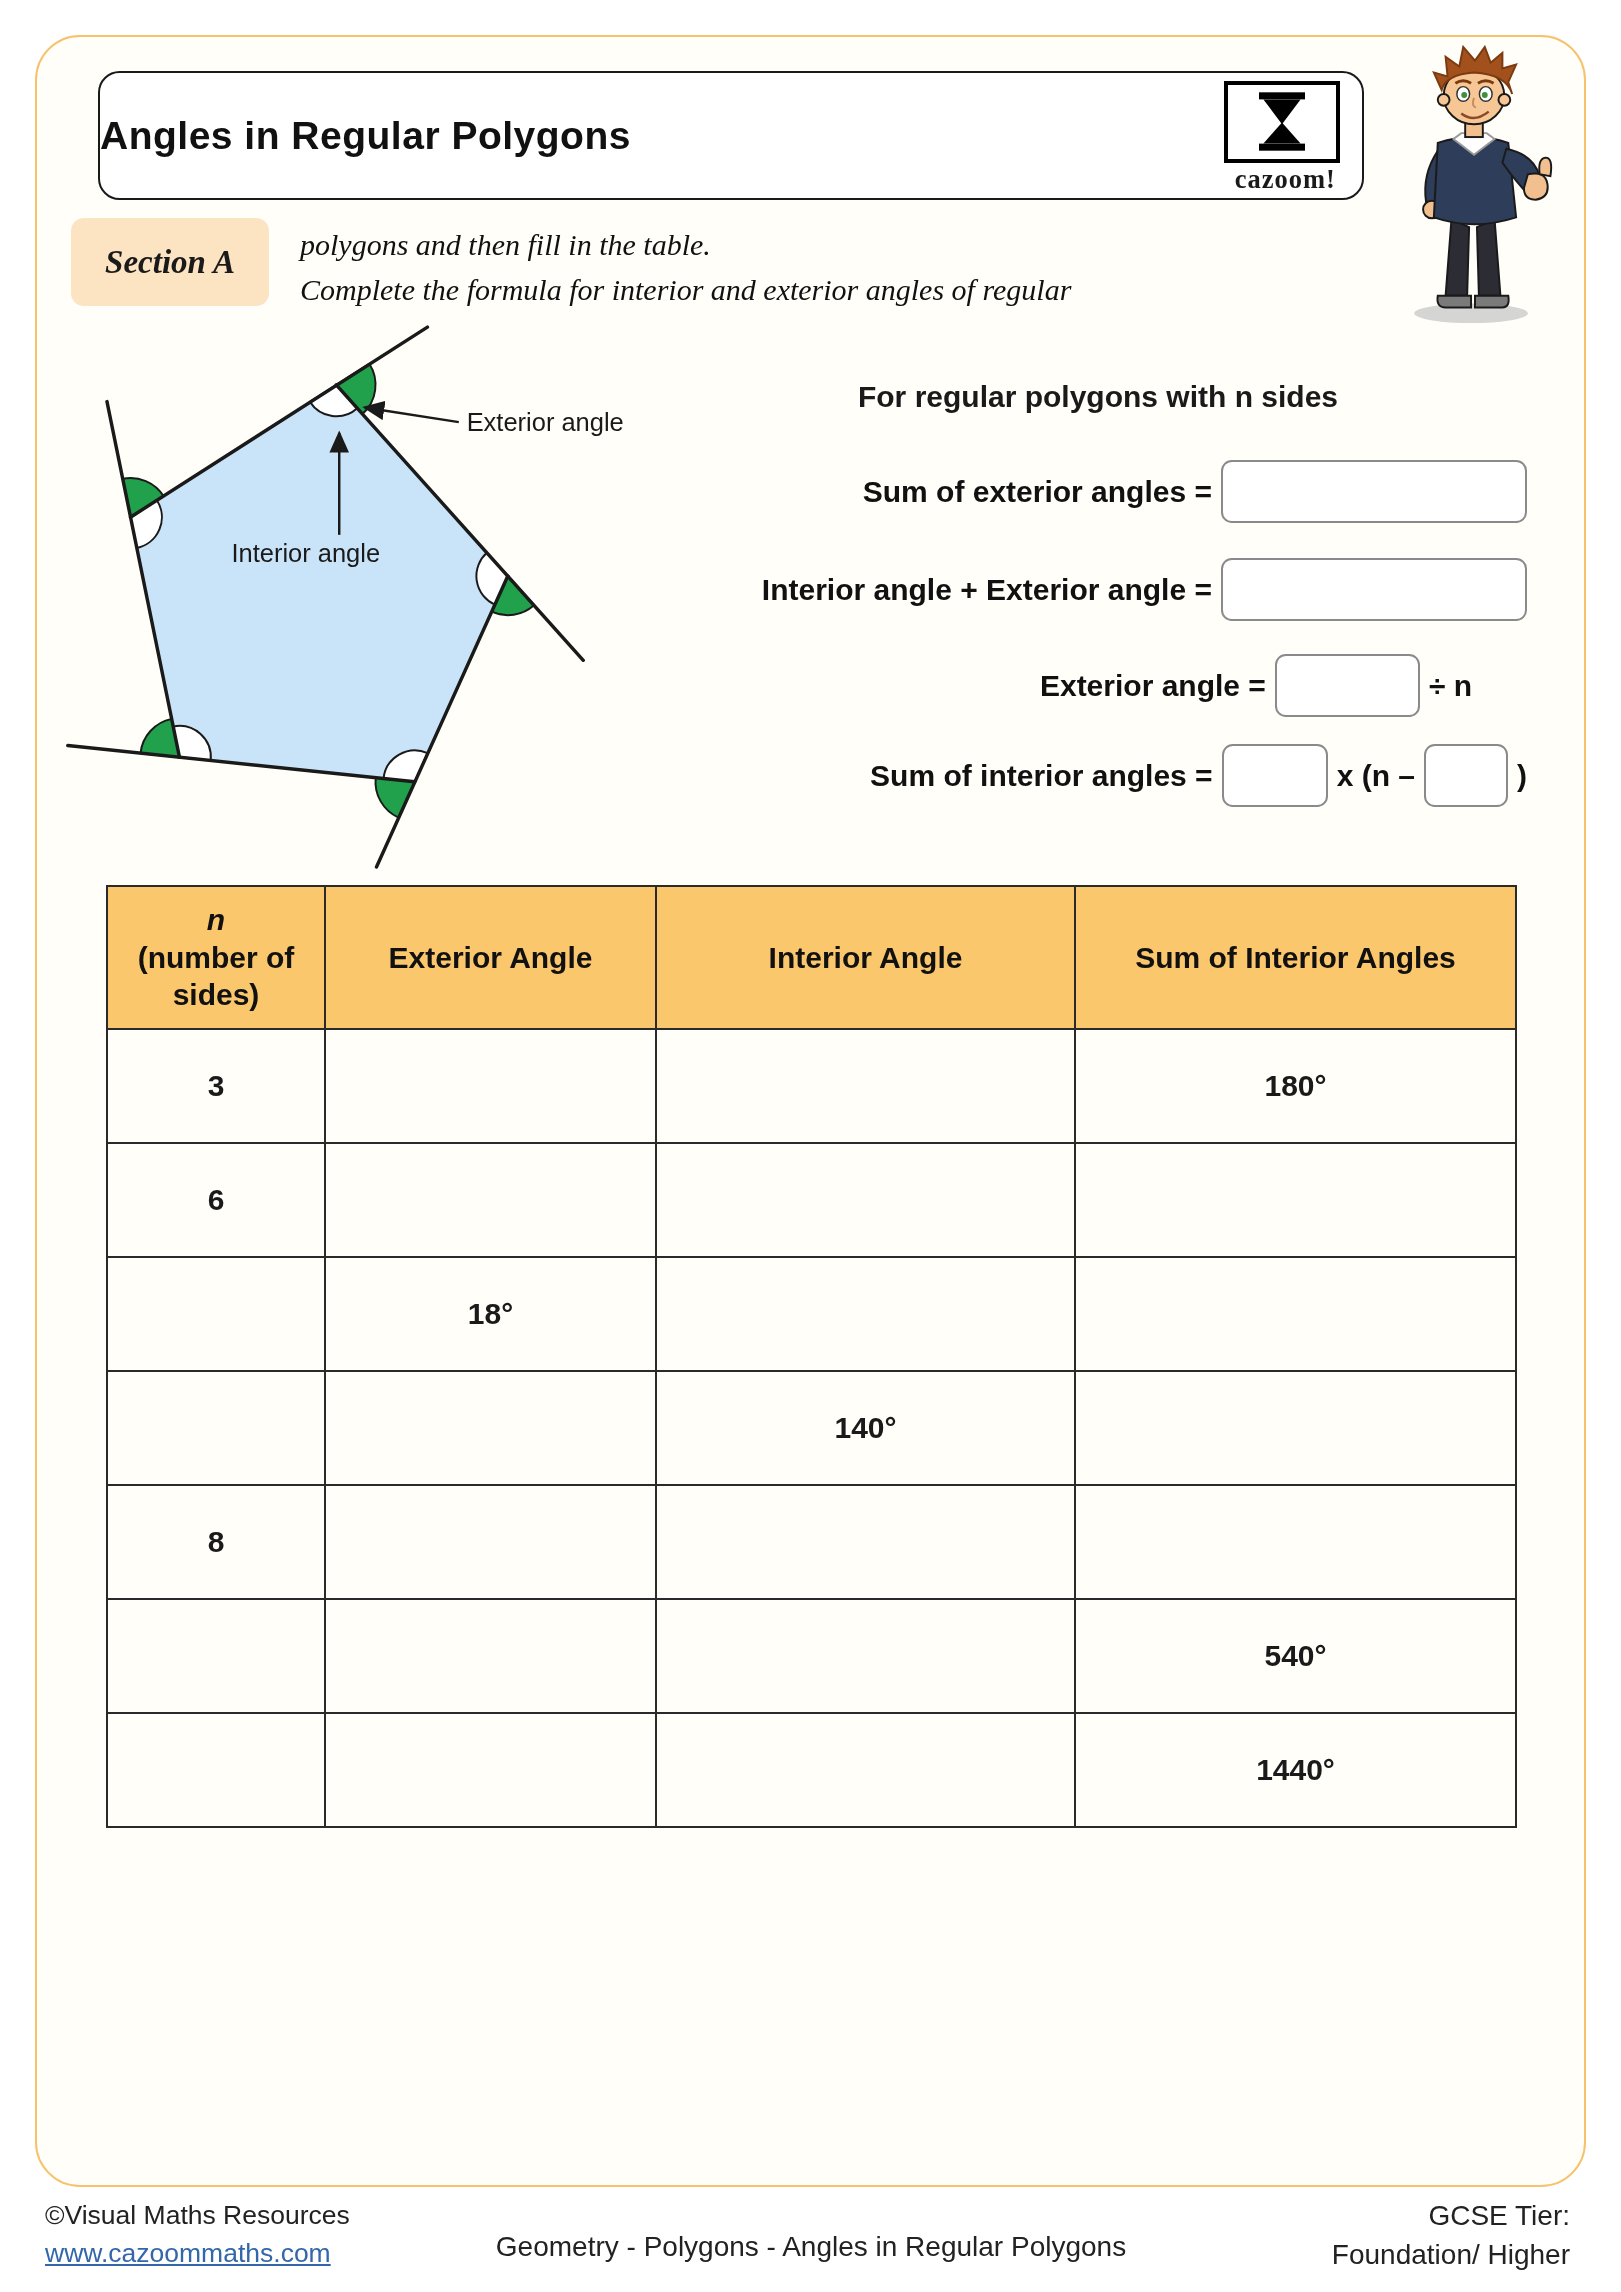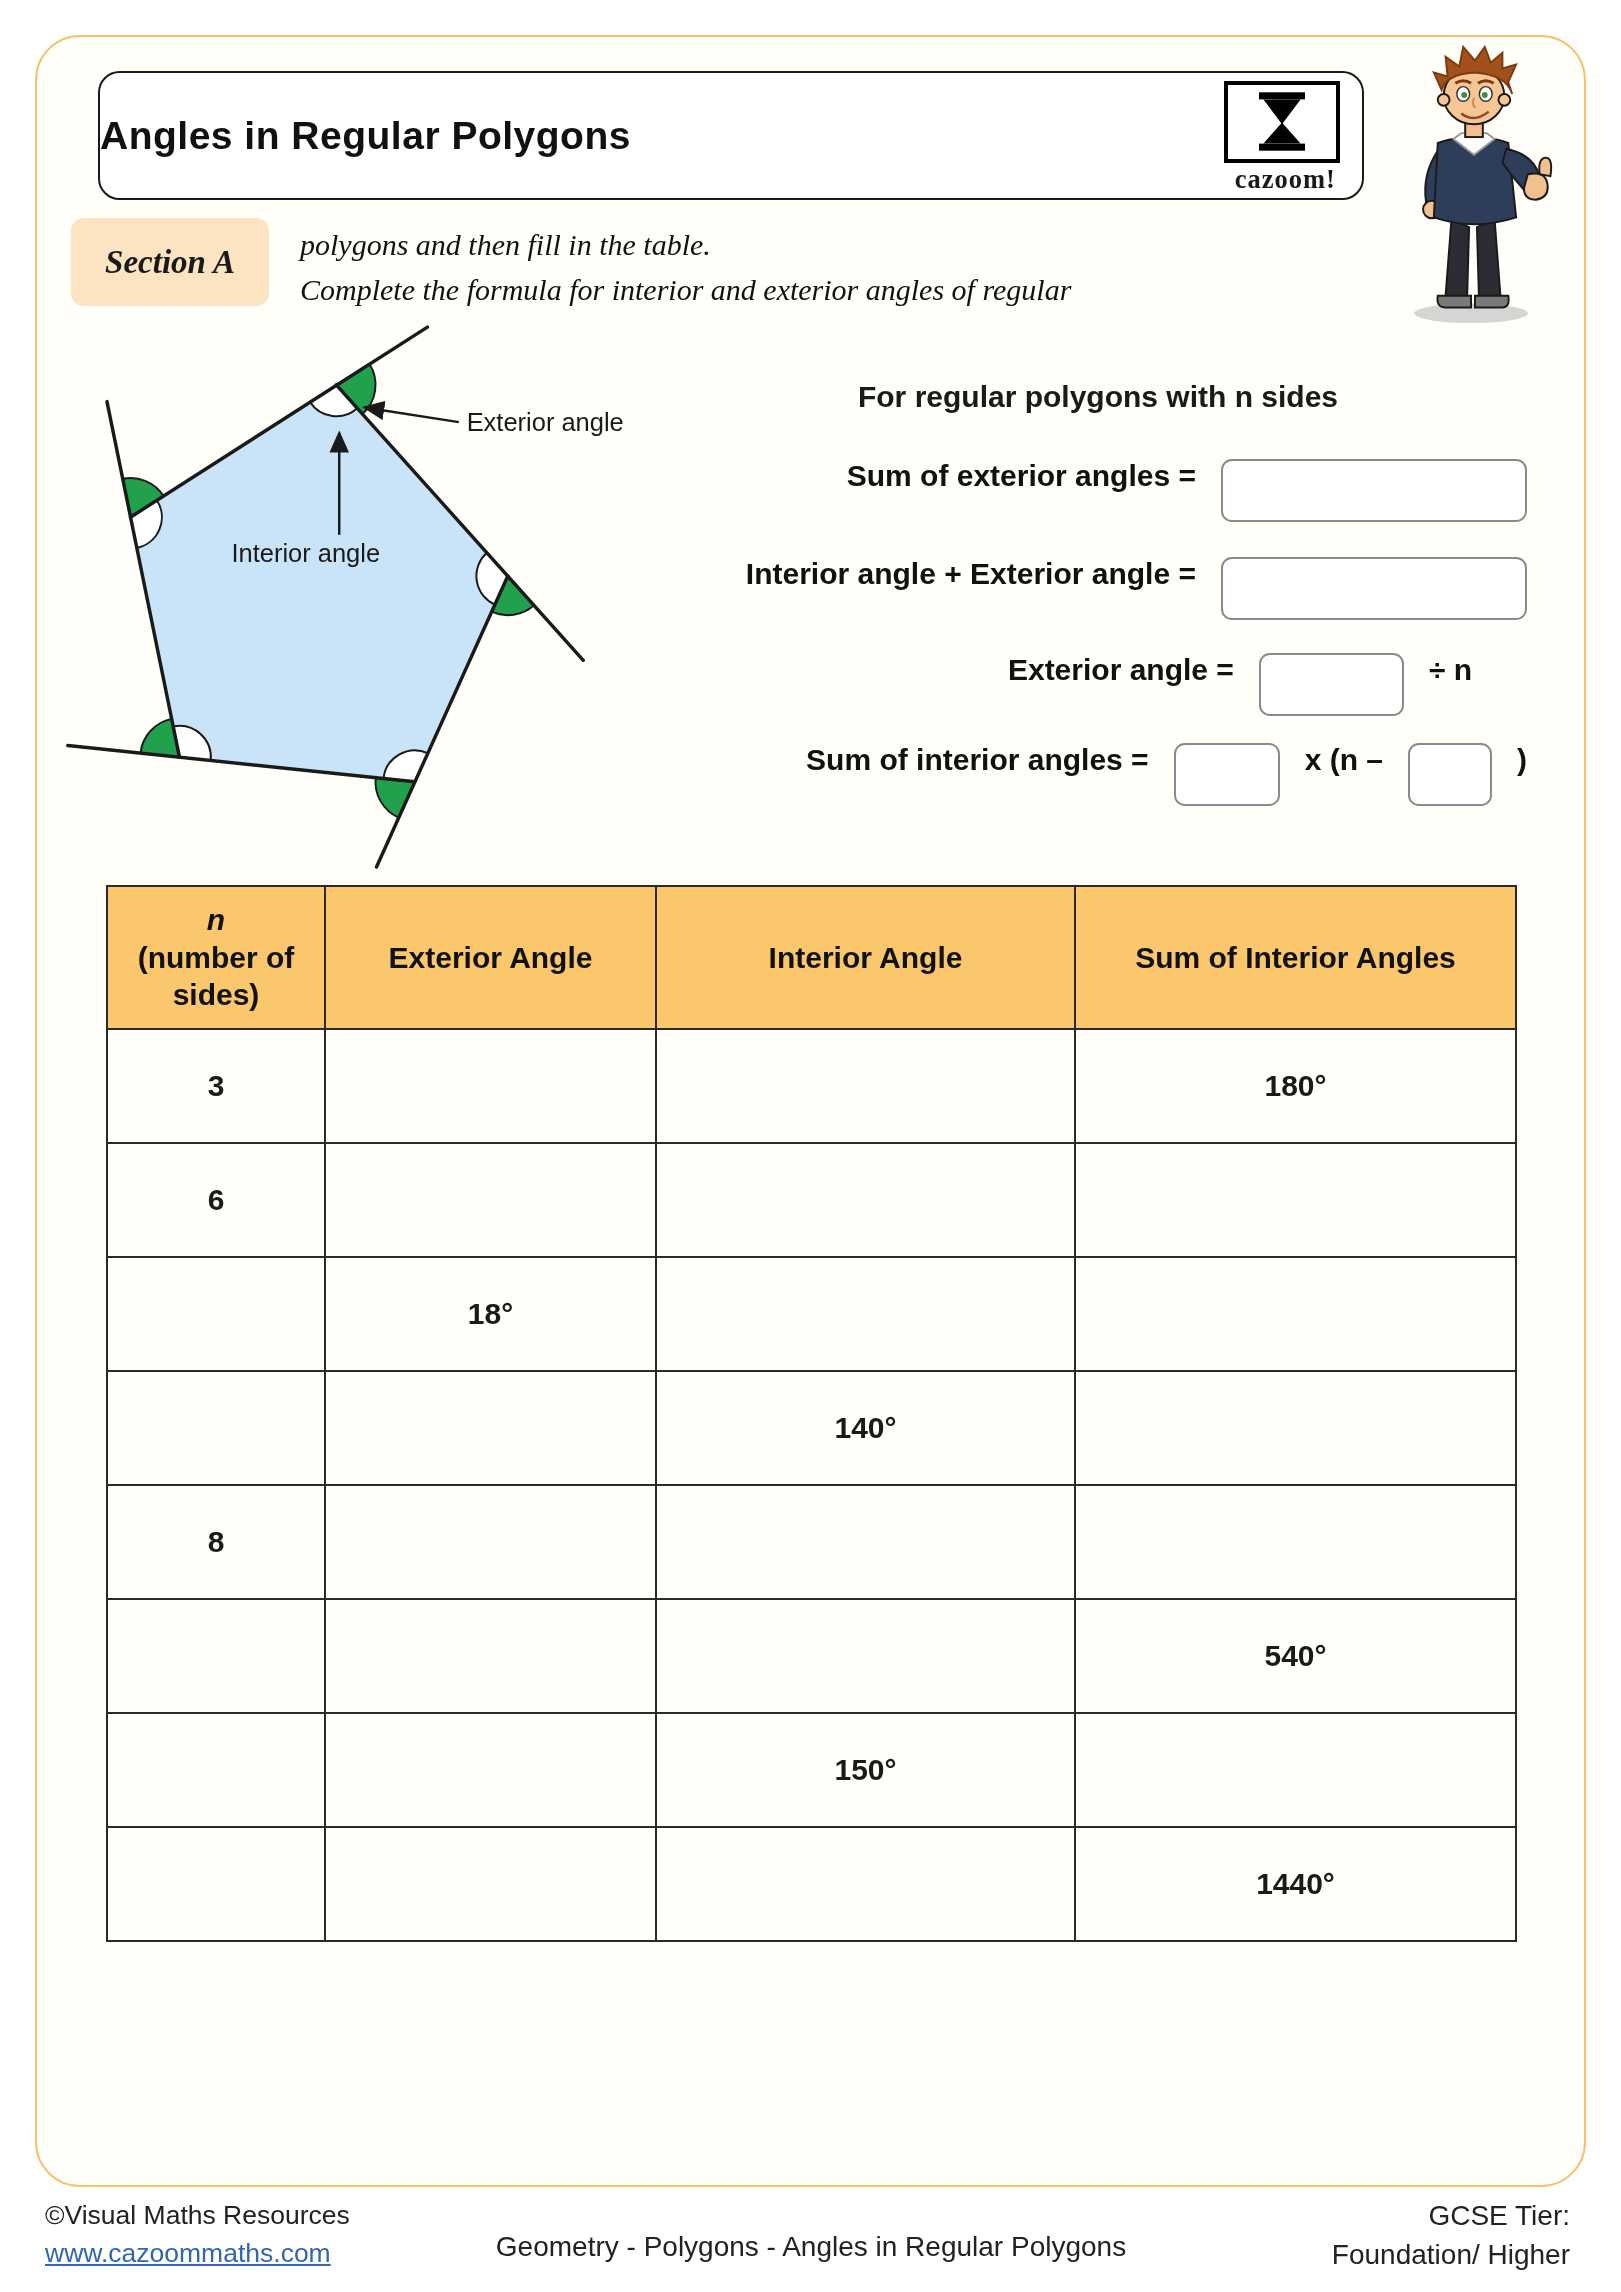--- a/index.html
+++ b/index.html
@@ -45,22 +45,22 @@
   .wedge-ext{ fill:var(--angle-green,#21A14B); stroke:#1a1a1a; stroke-width:2; stroke-linejoin:round; }
   .wedge-int{ fill:#ffffff; stroke:#1a1a1a; stroke-width:2; stroke-linejoin:round; }
   .pline{ stroke:#1a1a1a; stroke-width:3.5; stroke-linecap:round; }
   .diagram text{ font-family:"Liberation Sans", sans-serif; font-size:26px; fill:#1a1a1a; }
   .arrow{ stroke:#1a1a1a; stroke-width:2.5; fill:none; marker-end:url(#ah); }
 
   .formula-heading{
     position:absolute; left:814px; top:380px; width:568px; text-align:center;
     font-weight:bold; font-size:30px;
   }
-  .f-row{ position:absolute; display:flex; justify-content:flex-end;
-    gap:25px; height:65px; left:686px; width:841px; }
+  .f-row{ position:absolute; display:flex; align-items:center; justify-content:flex-end;
+    gap:9px; height:65px; left:686px; width:841px; }
   .f-row.r1{ top:459px; } .f-row.r2{ top:557px; }
   .f-row.r3{ top:653px; padding-right:55px; } .f-row.r4{ top:743px; }
   .f-label{ font-weight:bold; font-size:30px; white-space:nowrap; color:#111; }
   .f-box{ width:306px; height:63px; background:#fff; border:2px solid #8a8a8a; border-radius:10.8px; display:inline-block; }
   .f-box.small{ width:145px; } .f-box.tiny{ width:106px; } .f-box.tiny2{ width:84px; }
 
   .angles-table{ position:absolute; left:106px; top:885px; border-collapse:collapse;
     table-layout:fixed; border:2.9px solid #2a2a2a; }
   .angles-table th, .angles-table td{ border:2px solid #2a2a2a; text-align:center; vertical-align:middle; }
   .angles-table th{ background:var(--table-header-bg,#FBC76D); height:143px;
@@ -244,26 +244,20 @@
         </tr>
         <tr>
           <td></td>
           <td></td>
           <td></td>
           <td>540°</td>
         </tr>
         <tr>
           <td></td>
           <td></td>
-          <td>150°</td>
-          <td></td>
-        </tr>
-        <tr>
-          <td></td>
-          <td></td>
           <td></td>
           <td>1440°</td>
         </tr>
       </tbody>
   </table>
 
   <div class="footer-left">
     <div>©Visual Maths Resources</div>
     <div><a class="footer-link">www.cazoommaths.com</a></div>
   </div>

